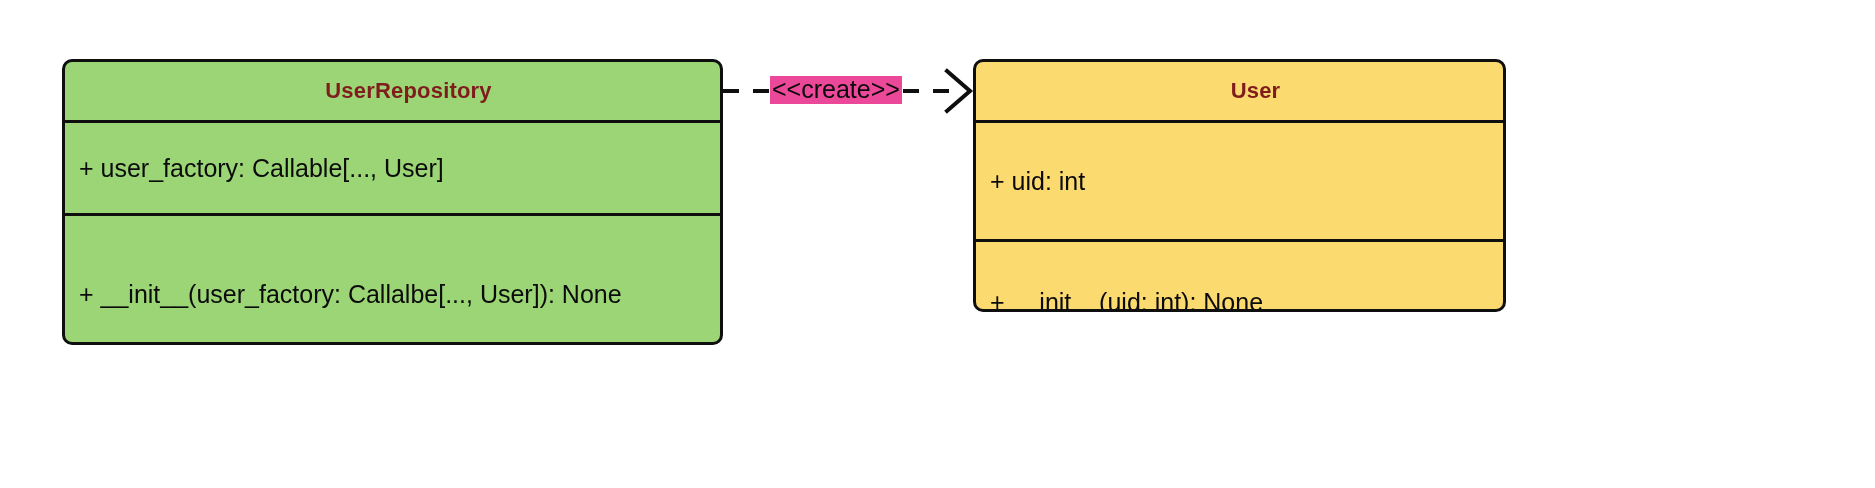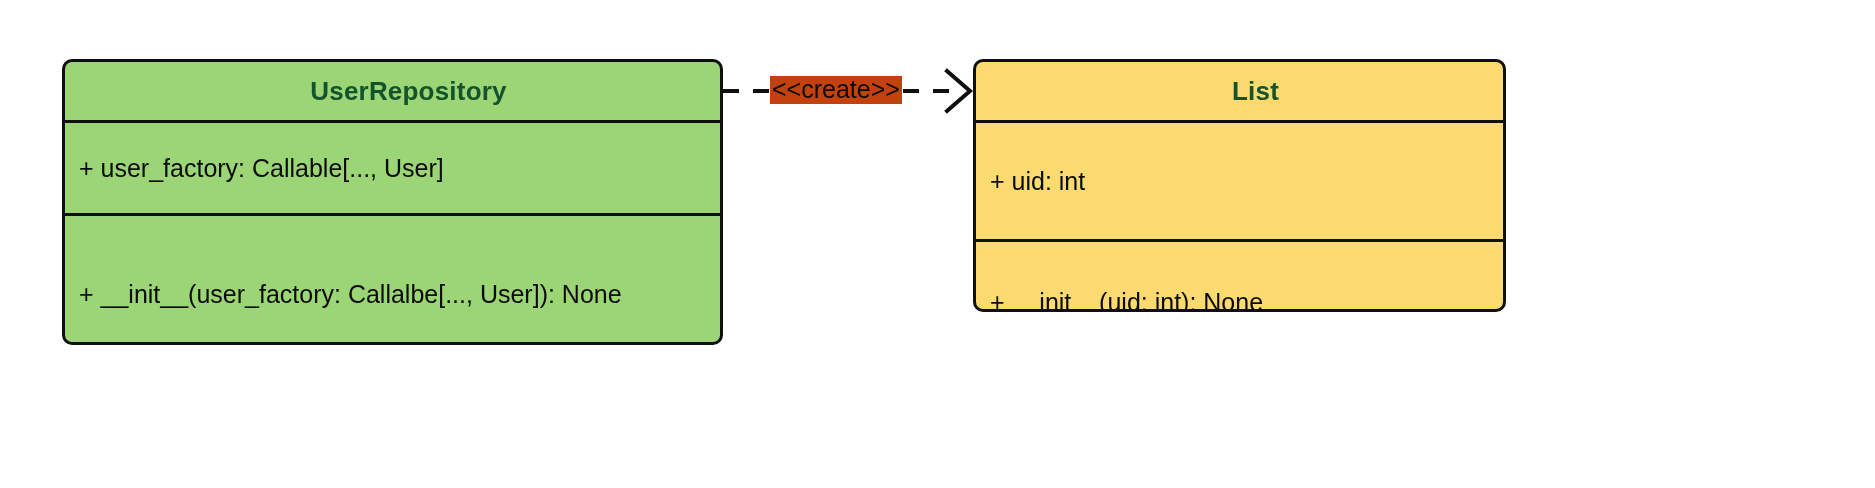--- a/index.html
+++ b/index.html
@@ -32,22 +32,22 @@
   }
 
   .uml-class.green  { background: #9bd575; }
   .uml-class.yellow { background: #fbda6f; }
 
   .class-name {
     box-sizing: border-box;
     width: 100%;
     text-align: center;
     font-weight: bold;
-    font-size: 26px;
-    color: #14532d;
+    font-size: 22px;
+    color: #7f1d1d;
     display: flex;
     align-items: center;
     justify-content: center;
     letter-spacing: 0.2px;
     padding-left: 32px;
   }
 
   .compartment-divider {
     width: 100%;
     height: 3px;
@@ -103,21 +103,21 @@
   }
   #create-dependency svg { display: block; }
 
   .stereotype-label {
     position: absolute;
     left: 770px;
     top: 76px;
     font-size: 25px;
     color: #0b0b0b;
     white-space: pre;
-    background: #c2410c;
+    background: #ec4899;
     padding: 0 2px;
     line-height: 1.1;
   }
 </style>
 </head>
 <body>
 
 <div id="diagram-canvas">
 
   <div id="class-user-repository" class="uml-class green">
@@ -141,21 +141,21 @@
     <svg width="252" height="70" viewBox="0 0 252 70" xmlns="http://www.w3.org/2000/svg">
       <line x1="0" y1="31" x2="238" y2="31" stroke="#0f0f0f" stroke-width="4" stroke-dasharray="16 14" stroke-linecap="butt"></line>
       <polyline points="224,11 247,31 224,51" fill="none" stroke="#0f0f0f" stroke-width="4" stroke-linecap="square" stroke-linejoin="miter"></polyline>
     </svg>
   </div>
 
   <div class="stereotype-label">&lt;&lt;create&gt;&gt;</div>
 
   <div id="class-user" class="uml-class yellow">
 
-    <div class="class-name">List</div>
+    <div class="class-name">User</div>
 
     <div class="compartment-divider"></div>
 
     <div class="compartment attributes-compartment">
       <div class="member-line">+ uid: int</div>
     </div>
 
     <div class="compartment-divider"></div>
 
     <div class="compartment methods-compartment">

